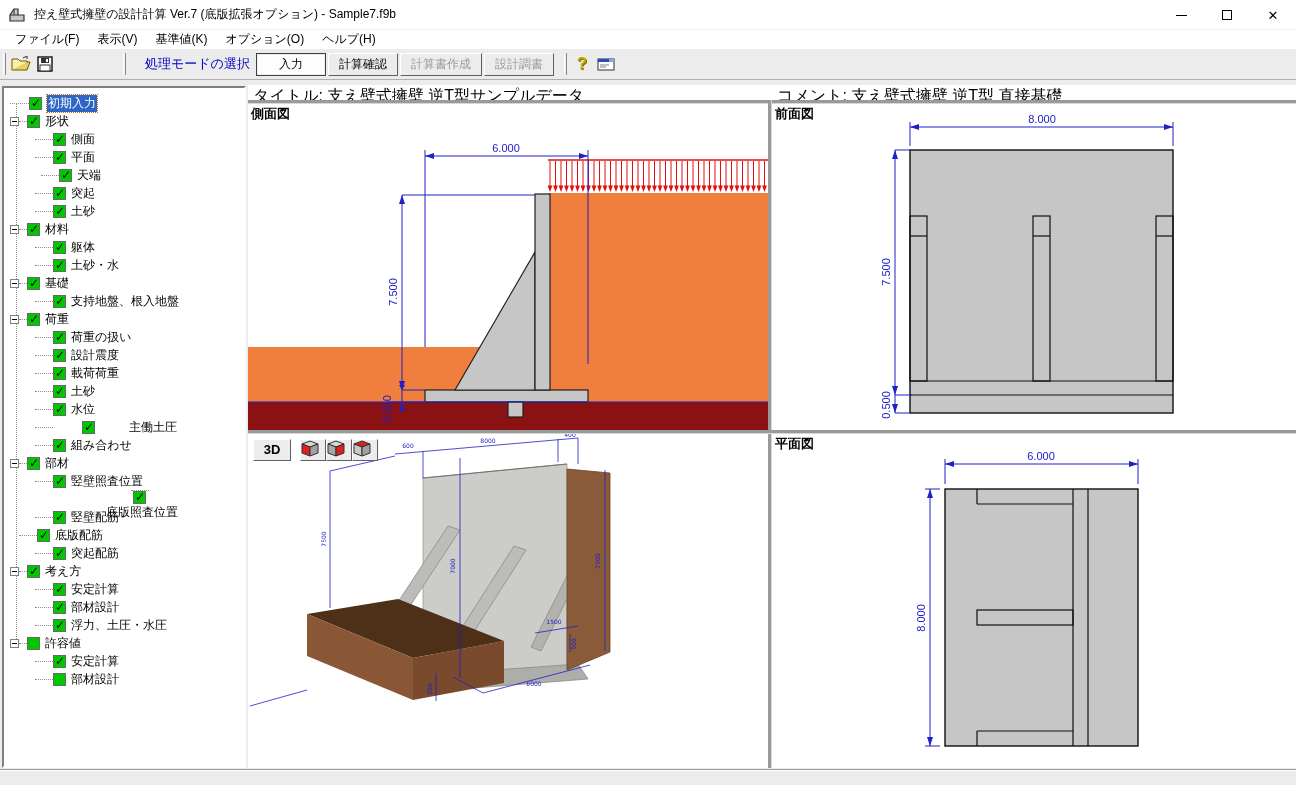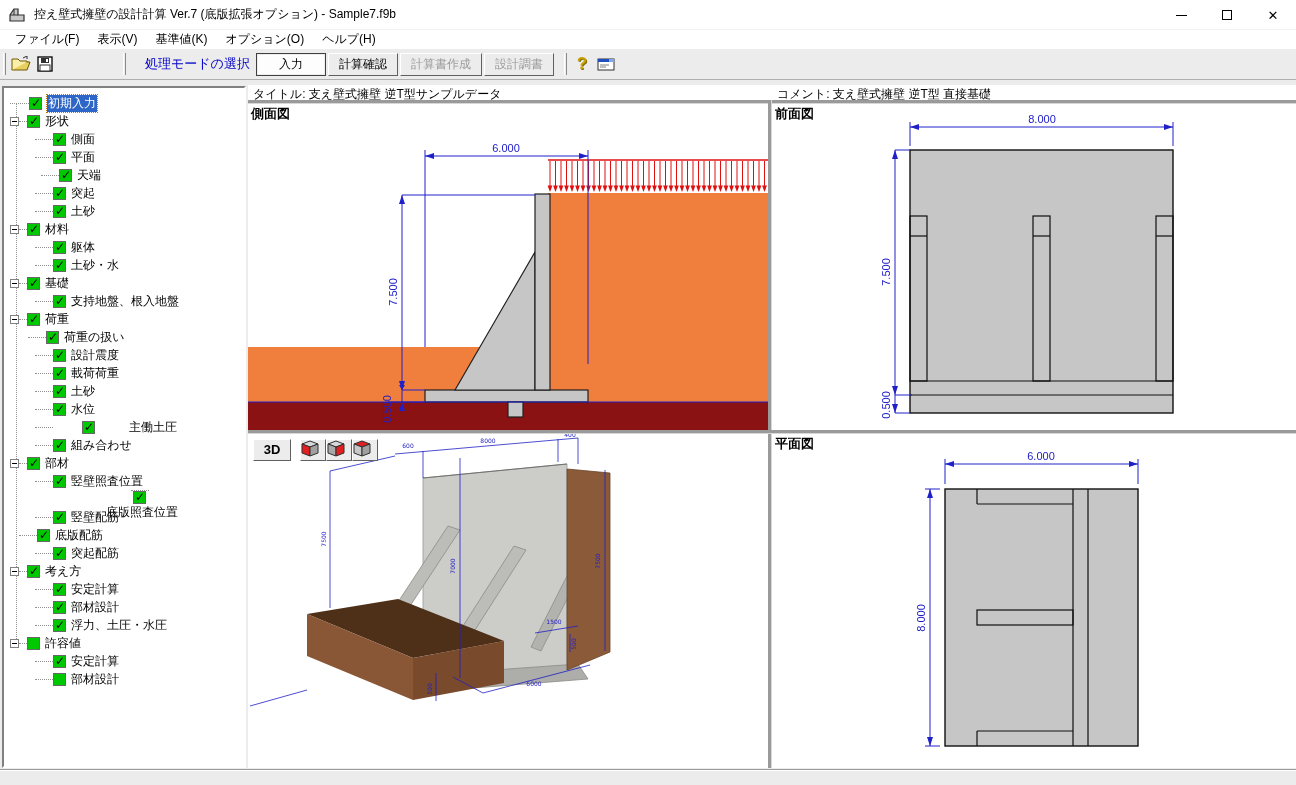--- a/index.html
+++ b/index.html
@@ -37,21 +37,21 @@
   .stub { border-top:1px dotted #909090; height:1px; }
   .expander { width:9px; height:9px; background:#fff; border:1px solid #808080; position:relative; flex:none; }
   .expander::before { content:""; position:absolute; left:1px; top:3px; width:5px; height:1px; background:#000; }
   .cbx { width:13px; height:13px; background:#00C800; border:1px solid #686868; position:relative; flex:none; }
   .cbx.checked::after { content:"✓"; position:absolute; left:1px; top:-2px; font-size:12px; font-weight:bold; color:#000; }
   .tree-label { margin-left:5px; font-size:12px; white-space:nowrap; }
   .tree-label.sel { background:#2E66C8; color:#fff; outline:1px dotted #C87800; padding:0 1px; }
 
   
   .right { position:absolute; left:248px; top:85px; width:1048px; height:683px; background:#fff; }
-  .infocell { position:absolute; top:0; height:15px; font-size:12px; padding:1px 0 0 5px; background:#fff; white-space:nowrap; }
+  .infocell { position:absolute; top:0; height:15px; font-size:16px; padding:1px 0 0 5px; background:#fff; white-space:nowrap; }
   .sep-h { position:absolute; background:#9a9a9a; border-bottom:1px solid #d8d8d8; }
   .sep-v { position:absolute; background:#9a9a9a; border-right:1px solid #d8d8d8; }
   .panel { position:absolute; background:#fff; overflow:hidden; }
   .panel-label { position:absolute; left:3px; top:1px; font-size:13px; font-weight:bold; z-index:5; background:#fff; }
   .panel svg { position:absolute; left:0; top:0; }
 
   
   .btn3d { position:absolute; left:5px; top:5px; width:38px; height:22px; background:#ECECEC; border:1px solid; border-color:#fff #606060 #606060 #fff; font-weight:bold; font-size:13px; text-align:center; line-height:20px; z-index:6; }
   .cube-btn { position:absolute; top:5px; width:26px; height:22px; background:#ECECEC; border:1px solid; border-color:#fff #606060 #606060 #fff; display:flex; align-items:center; justify-content:center; z-index:6; }
 
@@ -195,21 +195,21 @@
         <span class="stub" style="width: 18px;"></span>
         <span class="cbx checked"></span>
         <span class="tree-label">支持地盤、根入地盤</span>
       </div>
       <div class="tree-row" style="padding-left: 6px;">
         <span class="expander"></span>
         <span class="stub" style="width: 8px;"></span>
         <span class="cbx checked"></span>
         <span class="tree-label">荷重</span>
       </div>
-      <div class="tree-row" style="padding-left: 24px;">
+      <div class="tree-row" style="padding-left: 31px;">
         <span class="stub" style="width: 18px;"></span>
         <span class="cbx checked"></span>
         <span class="tree-label">荷重の扱い</span>
       </div>
       <div class="tree-row" style="padding-left: 31px;">
         <span class="stub" style="width: 18px;"></span>
         <span class="cbx checked"></span>
         <span class="tree-label">設計震度</span>
       </div>
       <div class="tree-row" style="padding-left: 31px;">

